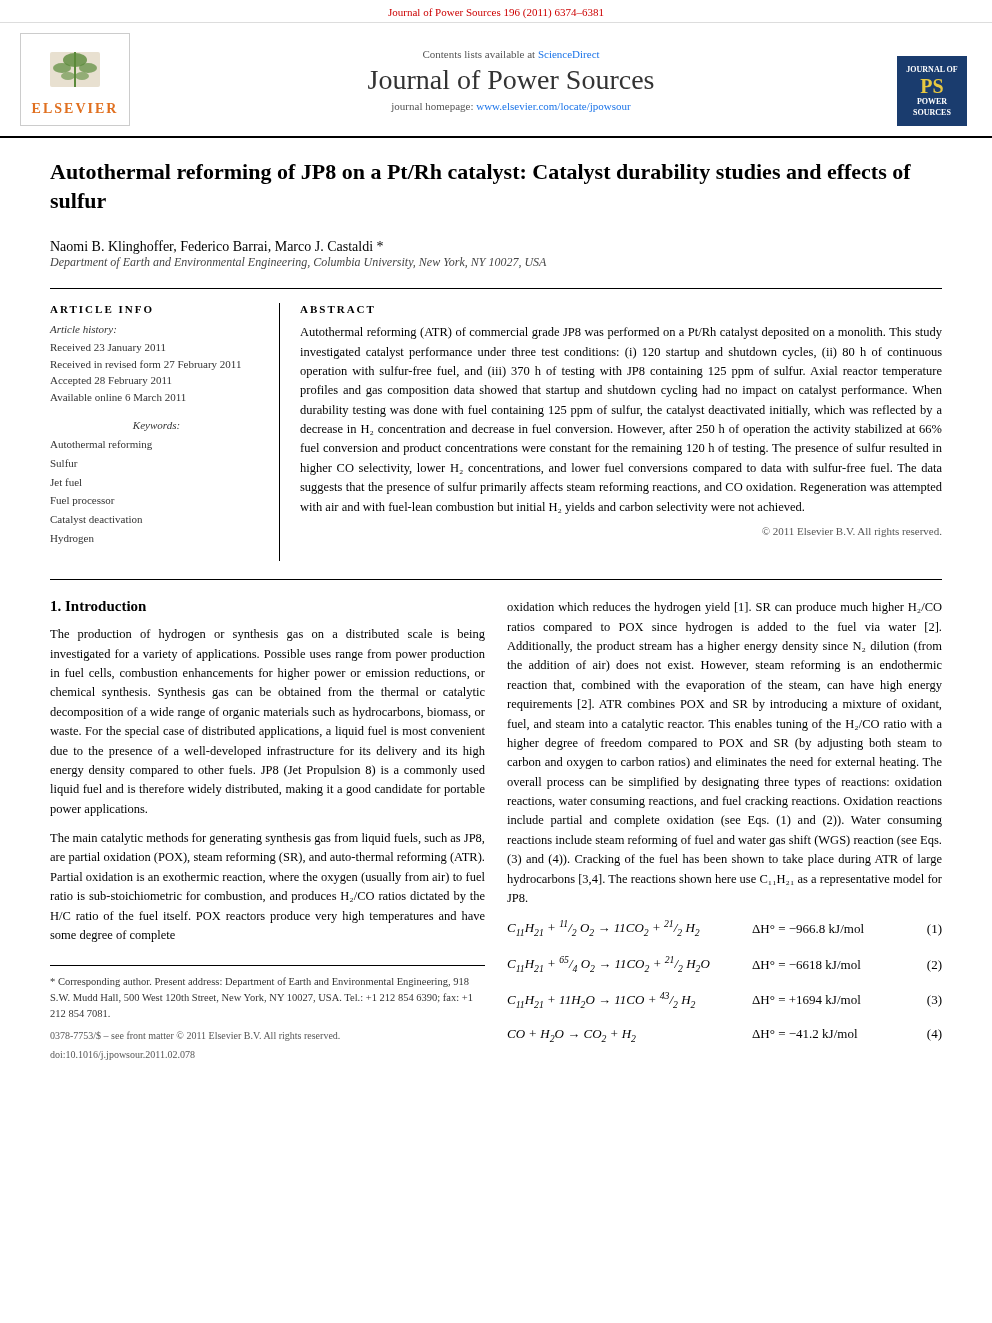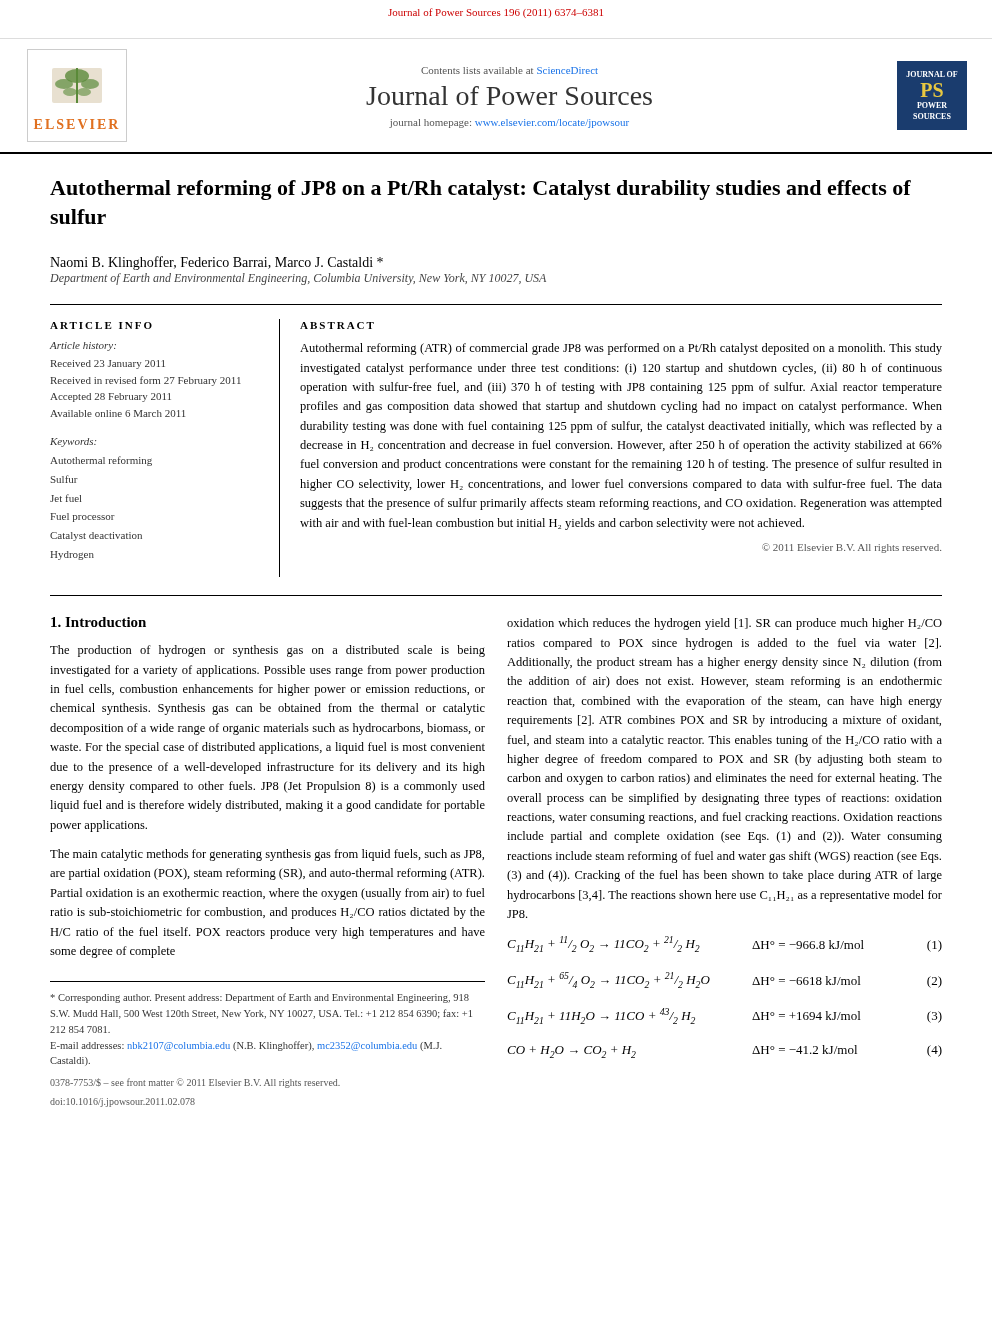--- a/index.html
+++ b/index.html
@@ -8,43 +8,42 @@
       font-family: 'Times New Roman', Times, serif;
       font-size: 13px;
       color: #000;
       width: 992px;
       min-height: 1323px;
     }
 
     .top-bar {
       background: #fff;
       text-align: center;
-      padding: 6px 0 20px;
+      padding: 6px 0 4px;
       font-size: 11px;
       color: #c00;
       border-bottom: 1px solid #ddd;
     }
 
     .header-section {
       display: flex;
       align-items: stretch;
       border-bottom: 2px solid #000;
       padding: 10px 20px;
       gap: 10px;
     }
 
     .header-logo-left {
-      width: 100px;
+      width: 110px;
       display: flex;
       flex-direction: column;
       align-items: center;
       justify-content: center;
       border: 1px solid #ccc;
       padding: 8px;
-      margin-left: 7px;
     }
 
     .elsevier-text {
       font-size: 14px;
       font-weight: bold;
       color: #e07020;
       letter-spacing: 2px;
     }
 
     .header-center {
@@ -80,21 +79,21 @@
     }
 
     .journal-homepage a {
       color: #1a73e8;
       text-decoration: none;
     }
 
     .header-logo-right {
       width: 80px;
       display: flex;
-      align-items: center;
+      align-items: flex-end;
       justify-content: center;
     }
 
     .power-sources-badge {
       background: #1a3c6e;
       color: #fff;
       font-size: 8px;
       font-weight: bold;
       text-align: center;
       padding: 8px 6px;
@@ -181,20 +180,21 @@
 
     .keywords-section {
       margin-bottom: 14px;
     }
 
     .kw-title {
       font-size: 11px;
       font-style: italic;
       margin-bottom: 4px;
       color: #333;
+      text-align: center;
     }
 
     .kw-item {
       font-size: 11px;
       color: #333;
       line-height: 1.7;
     }
 
     .abstract-text {
       font-size: 12.5px;
@@ -387,27 +387,20 @@
 
   <div class="body-two-col">
 
     <div class="body-left">
       <div class="section-title">1. Introduction</div>
       <p class="body-text">The production of hydrogen or synthesis gas on a distributed scale is being investigated for a variety of applications. Possible uses range from power production in fuel cells, combustion enhancements for higher power or emission reductions, or chemical synthesis. Synthesis gas can be obtained from the thermal or catalytic decomposition of a wide range of organic materials such as hydrocarbons, biomass, or waste. For the special case of distributed applications, a liquid fuel is most convenient due to the presence of a well-developed infrastructure for its delivery and its high energy density compared to other fuels. JP8 (Jet Propulsion 8) is a commonly used liquid fuel and is therefore widely distributed, making it a good candidate for portable power applications.</p>
       <p class="body-text">The main catalytic methods for generating synthesis gas from liquid fuels, such as JP8, are partial oxidation (POX), steam reforming (SR), and auto-thermal reforming (ATR). Partial oxidation is an exothermic reaction, where the oxygen (usually from air) to fuel ratio is sub-stoichiometric for combustion, and produces H₂/CO ratios dictated by the H/C ratio of the fuel itself. POX reactors produce very high temperatures and have some degree of complete</p>
 
       <div class="footnote-section">
         <div class="footnote-text">* Corresponding author. Present address: Department of Earth and Environmental Engineering, 918 S.W. Mudd Hall, 500 West 120th Street, New York, NY 10027, USA. Tel.: +1 212 854 6390; fax: +1 212 854 7081.</div>
-        <div class="footnote-text">
-          <span>E-mail addresses:</span>
-          <a class="footnote-link" href="#">nbk2107@columbia.edu</a>
-          <span>(N.B. Klinghoffer),</span>
-          <a class="footnote-link" href="#">mc2352@columbia.edu</a>
-          <span>(M.J. Castaldi).</span>
-        </div>
         <div class="issn-line">
           <span>0378-7753/$ – see front matter © 2011 Elsevier B.V. All rights reserved.</span>
         </div>
         <div class="issn-line">
           <span>doi:10.1016/j.jpowsour.2011.02.078</span>
         </div>
       </div>
     </div>
 
     <div class="body-right">

